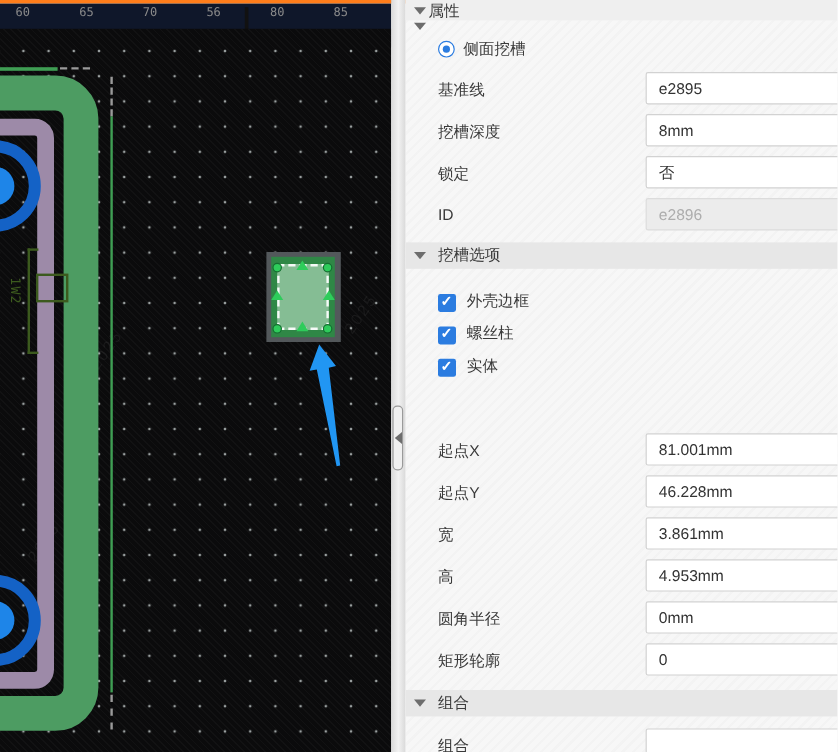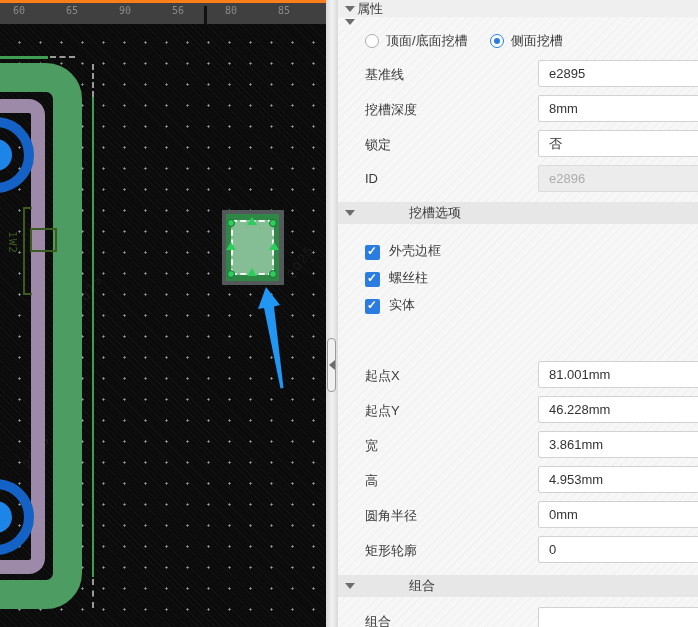--- a/index.html
+++ b/index.html
@@ -2,21 +2,21 @@
 <html><head>
 <meta charset="utf-8">
 <style>
   * { margin:0; padding:0; box-sizing:border-box; }
   html,body { width:698px; height:627px; overflow:hidden;
     font-family:"Liberation Sans", sans-serif; background:#f7f7f7; }
   #app { position:relative; width:698px; height:627px; overflow:hidden; }
 
   
   .accent-line { position:absolute; left:0; top:0; width:338px; height:3px; background:#ff7d1a; }
-  .ruler { position:absolute; left:0; top:3px; width:326px; height:36px; background:#404040;
+  .ruler { position:absolute; left:0; top:3px; width:326px; height:36px; background:#0f172a;
     border-bottom:1px solid #d8d8d8; overflow:hidden; }
   .ruler .minor-ticks { position:absolute; left:0; bottom:0; width:100%; height:6px;
     background:repeating-linear-gradient(90deg,#9a9a9a 0 1px,transparent 1px 5.3px);
     background-position-x:10px; }
   .ruler .num { position:absolute; top:2px; font-family:"DejaVu Sans Mono",monospace;
     font-size:10px; color:#8a8a8a; }
   .ruler .major { position:absolute; bottom:0; width:1px; height:12px; background:#8a8a8a; }
   .ruler .cursor-mark { position:absolute; top:3px; bottom:0; width:3px; background:#111; }
 
   
@@ -66,21 +66,21 @@
     border-top:5px solid transparent; border-bottom:5px solid transparent;
     border-right:6px solid #6d6d6d; }
 
   
   .panel { position:absolute; left:338px; top:0; width:360px; height:627px; background:#f7f7f7; overflow:hidden;
     background-image:repeating-linear-gradient(135deg, rgba(0,0,0,.016) 0 2px, transparent 2px 6px); }
   .tri-down { width:0; height:0; border-left:5px solid transparent; border-right:5px solid transparent;
     border-top:6px solid #6d6d6d; display:inline-block; }
   .sec-head { position:absolute; left:0; right:0; height:22px; background:#e7e7e7;
     display:flex; align-items:center; gap:10px; padding-left:7px; }
-  .sec-head .t { font-size:13px; color:#3c3c3c;margin-left:44px; }
+  .sec-head .t { font-size:13px; color:#3c3c3c; }
   .panel-title { position:absolute; left:0; right:0; top:0; height:17px; display:flex;
     align-items:center; gap:2px; padding-left:7px; background:#efefef; }
   .panel-title .t { font-size:13px; color:#3c3c3c; }
   .mini-arrow { position:absolute; left:7px; top:19px; }
   .radio-row { position:absolute; left:27px; top:31px; height:20px; display:flex;
     align-items:center; gap:22px; }
   .radio-opt { display:flex; align-items:center; gap:7px; font-size:13px; color:#3a3a3a; }
   .radio-circ { width:14px; height:14px; border-radius:50%; background:#fff; border:1px solid #adadad; position:relative; }
   .radio-circ.sel { border-color:#2b7ce0; }
   .radio-circ.sel::after { content:""; position:absolute; left:3px; top:3px; width:6px; height:6px;
@@ -105,21 +105,21 @@
   <div class="ruler">
     <div class="minor-ticks"></div>
     <div class="major" style="left:10px"></div>
     <div class="major" style="left:63px"></div>
     <div class="major" style="left:116px"></div>
     <div class="major" style="left:169px"></div>
     <div class="major" style="left:222px"></div>
     <div class="major" style="left:275px"></div>
     <span class="num" style="left:13px">60</span>
     <span class="num" style="left:66px">65</span>
-    <span class="num" style="left:119px">90</span>
+    <span class="num" style="left:119px">70</span>
     <span class="num" style="left:172px">56</span>
     <span class="num" style="left:225px">80</span>
     <span class="num" style="left:278px">85</span>
     <div class="cursor-mark" style="left:204px"></div>
   </div>
 
   <div class="canvas">
     <div class="dots"></div>
 
     <span class="watermark" style="left:282px; top:230px">2025</span>
@@ -172,24 +172,20 @@
   <div class="panel">
 
     <div class="panel-title">
       <span class="tri-down"></span>
       <span class="t">属性</span>
     </div>
     <span class="tri-down mini-arrow"></span>
 
     <div class="radio-row">
       <div class="radio-opt">
-        <span class="radio-circ"></span>
-        <span>顶面/底面挖槽</span>
-      </div>
-      <div class="radio-opt">
         <span class="radio-circ sel"></span>
         <span>侧面挖槽</span>
       </div>
     </div>
 
     <span class="f-label" style="top:66px">基准线</span>
     <input class="f-input" style="top: 60px;" value="e2895">
     <span class="f-label" style="top:101px">挖槽深度</span>
     <input class="f-input" style="top: 95px;" value="8mm">
     <span class="f-label" style="top:136px">锁定</span>

